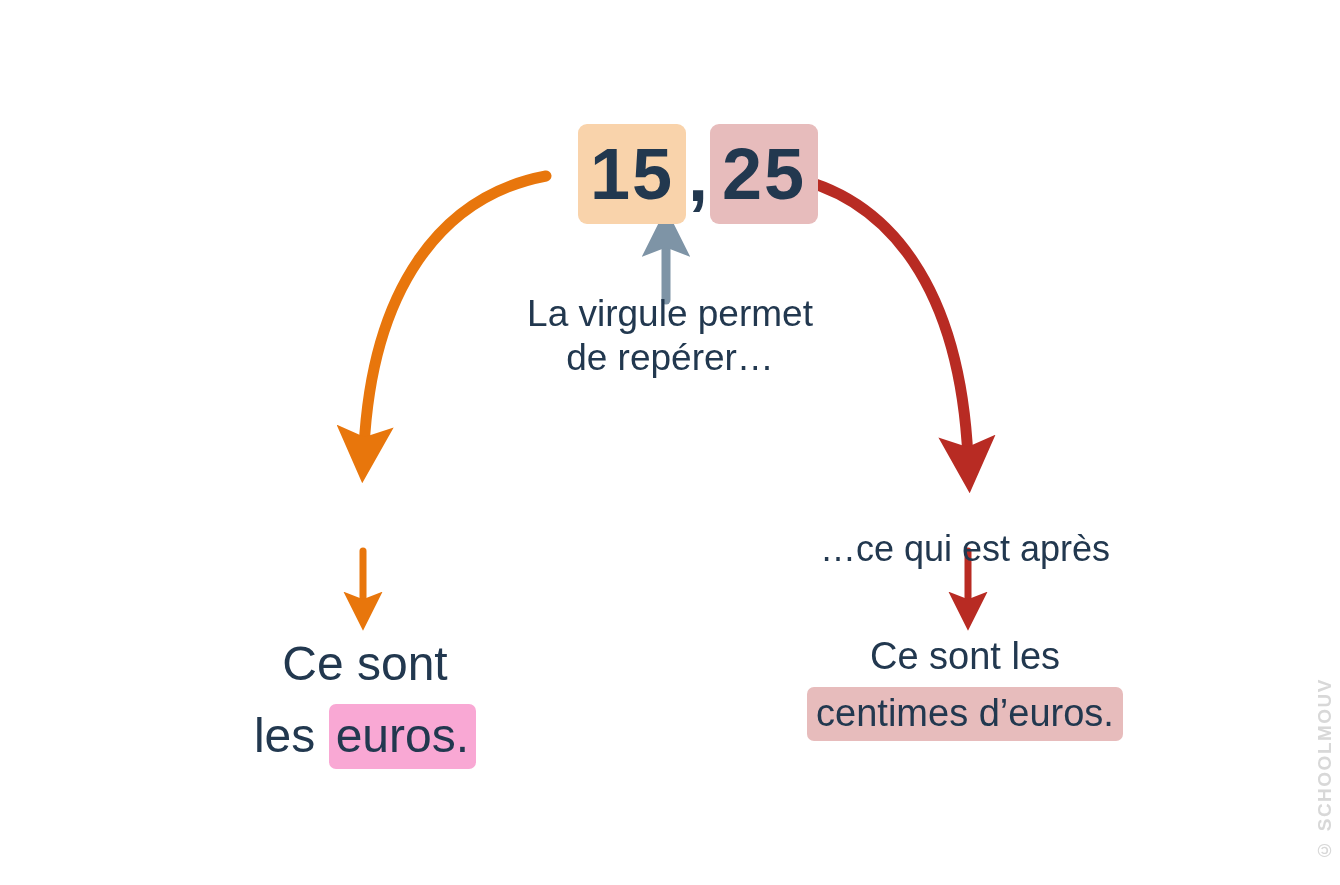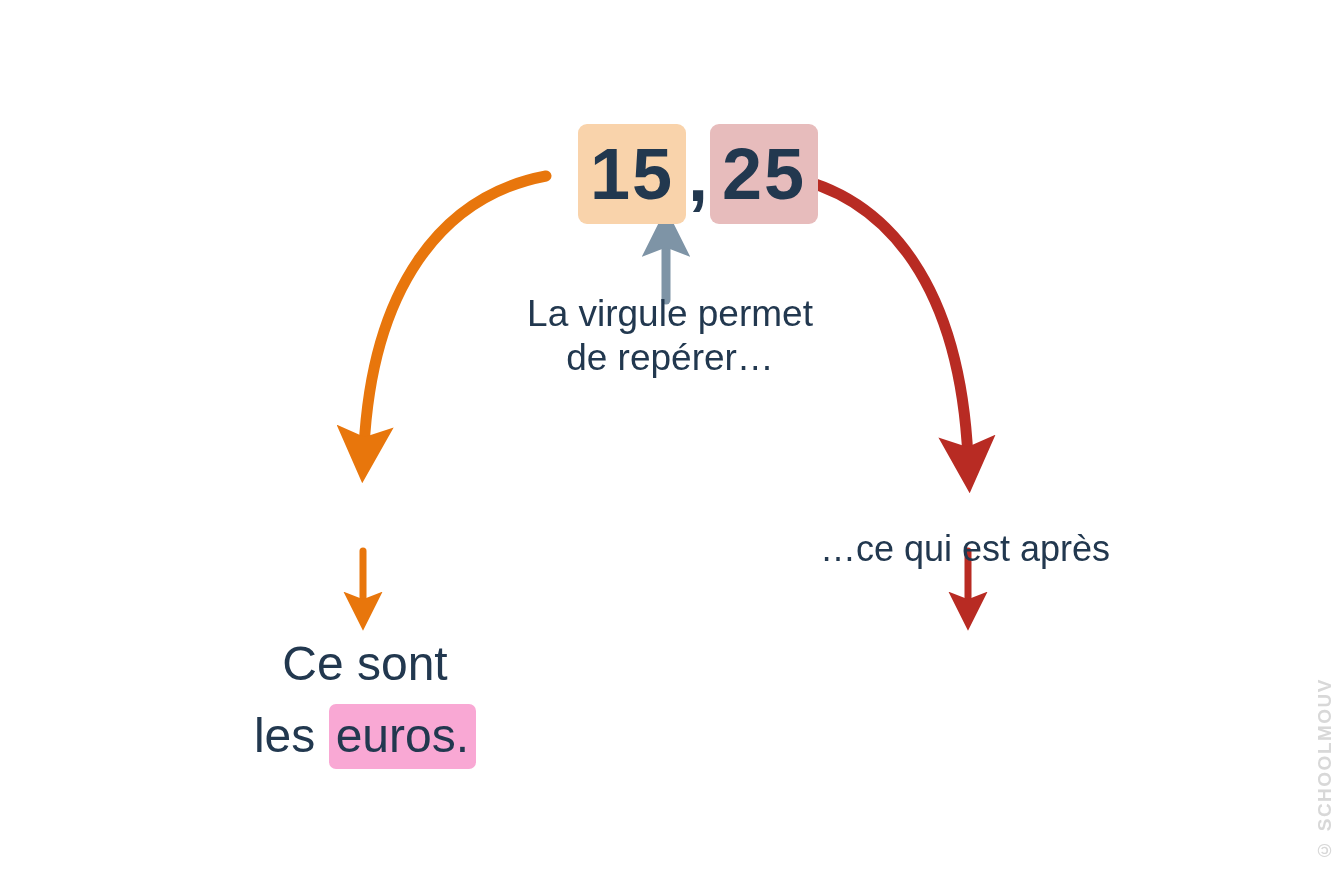--- a/index.html
+++ b/index.html
@@ -175,16 +175,20 @@
   </div>
 
 
   <div class="caption" id="right-branch-label">…ce qui est après</div>
 
   <div class="caption" id="left-result">
     <div>Ce sont</div>
     <div><span>les </span><span class="hl-orange">euros.</span></div>
   </div>
 
+  <div class="caption" id="right-result">
+    <div>Ce sont les</div>
+    <div><span class="hl-pink">centimes d’euros.</span></div>
+  </div>
 
   <div id="watermark">© SCHOOLMOUV</div>
 
 </div>
 
 </body></html>

